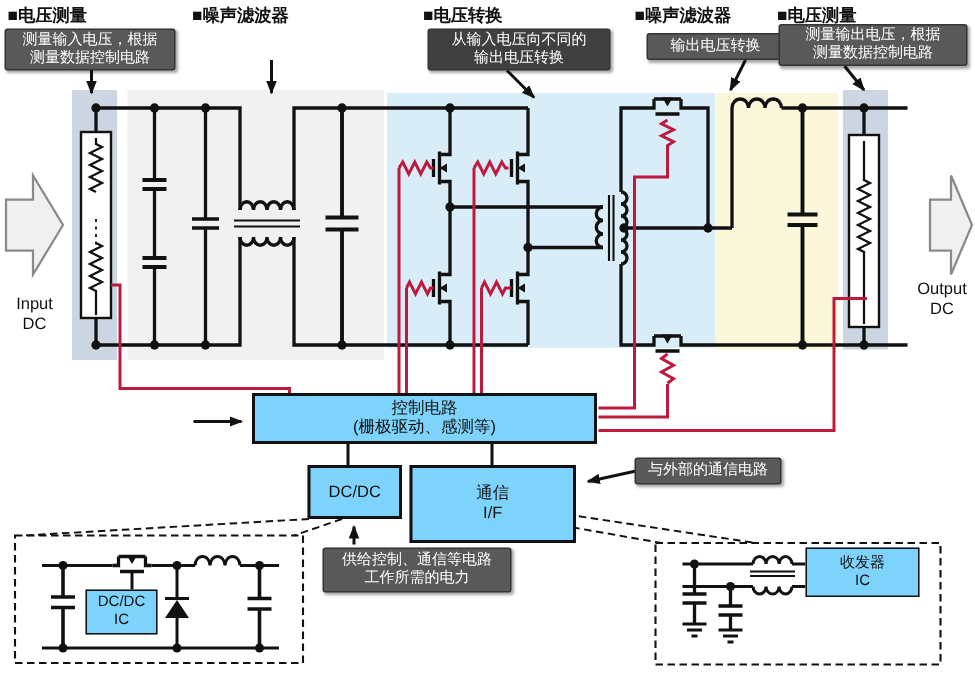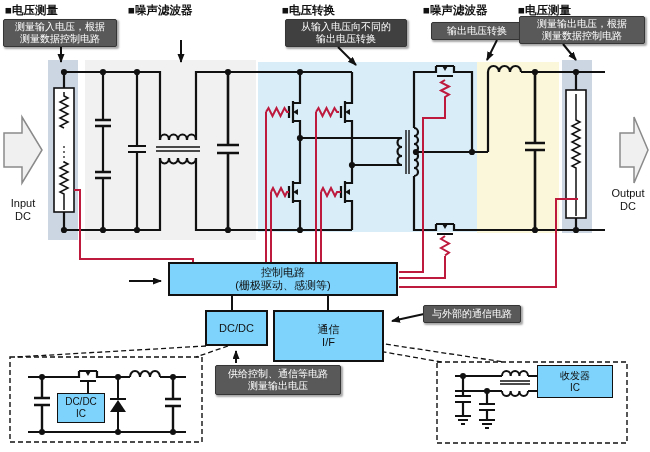--- a/index.html
+++ b/index.html
@@ -194,21 +194,21 @@
   <div class="hd" style="left:518px;top:3px;">■电压测量</div>
 
   <div class="co" style="left: 3px; top: 19px; width: 114px; height: 28px; background: rgb(89, 89, 89);">测量输入电压，根据
 测量数据控制电路</div>
   <div class="co" style="left: 285px; top: 19px; width: 122px; height: 28px; background: #404040;">从输入电压向不同的
 输出电压转换</div>
   <div class="co" style="left: 431px; top: 22px; width: 92px; height: 18px; background: rgb(89, 89, 89);">输出电压转换</div>
   <div class="co" style="left: 519px; top: 16px; width: 126px; height: 28px; background: rgb(89, 89, 89);">测量输出电压，根据
 测量数据控制电路</div>
   <div class="co" style="left: 215px; top: 365px; width: 126px; height: 30px; background: rgb(89, 89, 89);">供给控制、通信等电路
-测量输出电压</div>
+工作所需的电力</div>
   <div class="co" style="left: 423px; top: 305px; width: 98px; height: 18px; background: rgb(89, 89, 89);">与外部的通信电路</div>
 
   <div class="bx" style="left:168px;top:262px;width:230px;height:34px;">控制电路
 (栅极驱动、感测等)</div>
   <div class="bx" style="left:205px;top:310px;width:63px;height:36px;">DC/DC</div>
   <div class="bx" style="left:273px;top:310px;width:111px;height:52px;">通信
 I/F</div>
   <div class="bx small" style="left:57px;top:393px;width:48px;height:30px;">DC/DC
 IC</div>
   <div class="bx small" style="left:537px;top:365px;width:76px;height:33px;">收发器

